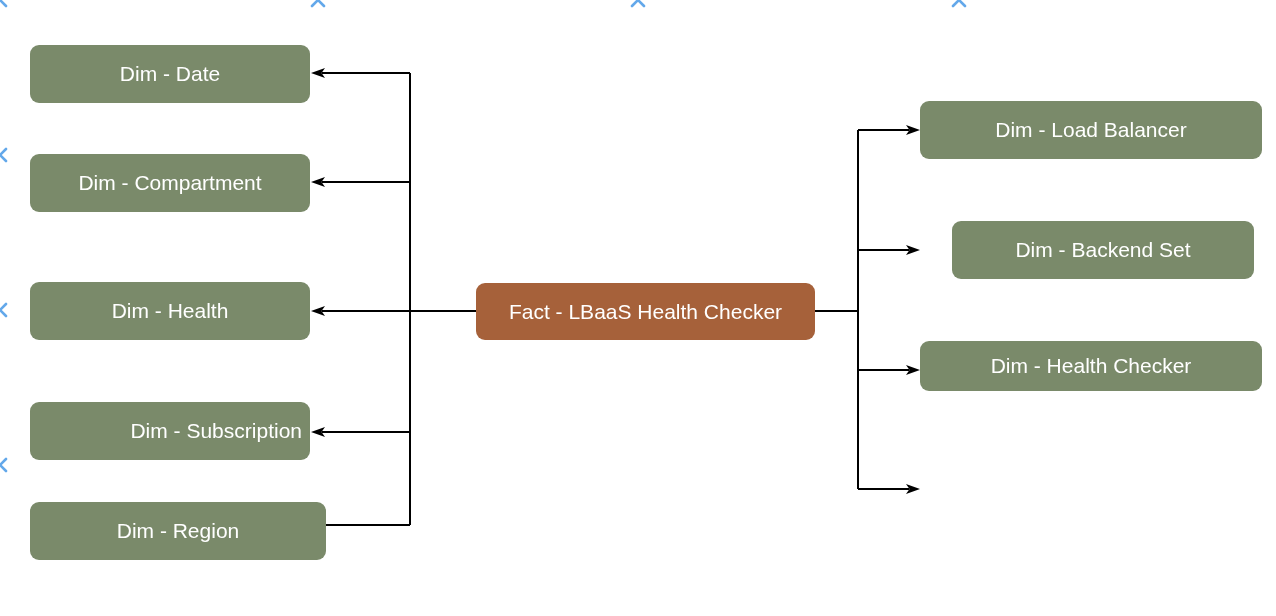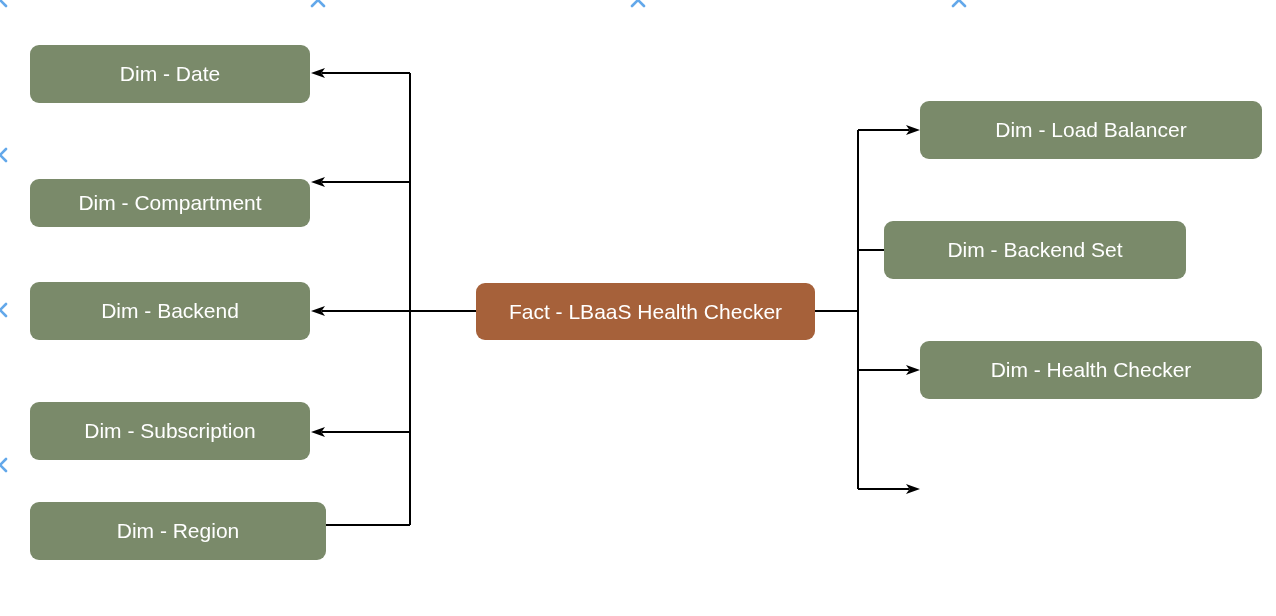--- a/index.html
+++ b/index.html
@@ -102,40 +102,40 @@
       <g>
           <line class="page-break" x1="-6" y1="459" x2="6" y2="471"></line>
           <line class="page-break" x1="-6" y1="471" x2="6" y2="459"></line>
         </g>
     </g>
   </svg>
 
   <div class="node dim" style="left:30px;top:45px;width:280px;height:58px;">
     <span>Dim - Date</span>
   </div>
-  <div class="node dim" style="left:30px;top:179px;width:280px;height:48px;justify-content:center;">
+  <div class="node dim" style="left:30px;top:154px;width:280px;height:58px;justify-content:center;">
     <span>Dim - Compartment</span>
   </div>
   <div class="node dim" style="left:30px;top:282px;width:280px;height:58px;">
-    <span>Dim - Backend</span>
+    <span>Dim - Health</span>
   </div>
-  <div class="node dim" style="left:30px;top:402px;width:280px;height:58px;">
+  <div class="node dim" style="left:30px;top:402px;width:280px;height:58px;justify-content:flex-end;">
     <span>Dim - Subscription</span>
   </div>
   <div class="node dim" style="left:30px;top:502px;width:296px;height:58px;">
     <span>Dim - Region</span>
   </div>
 
   <div class="node dim" style="left:920px;top:101px;width:342px;height:58px;">
     <span>Dim - Load Balancer</span>
   </div>
 
   <div class="node fact" style="left:476px;top:283px;width:339px;height:57px;">
     <span>Fact - LBaaS Health Checker</span>
   </div>
-  <div class="node dim" style="left:884px;top:221px;width:302px;height:58px;text-align:right;">
+  <div class="node dim" style="left:952px;top:221px;width:302px;height:58px;text-align:right;">
     <span>Dim - Backend Set</span>
   </div>
-  <div class="node dim" style="left:920px;top:341px;width:342px;height:58px;">
+  <div class="node dim" style="left:920px;top:341px;width:342px;height:50px;">
     <span>Dim - Health Checker</span>
   </div>
 
 </div>
 
 </body></html>

